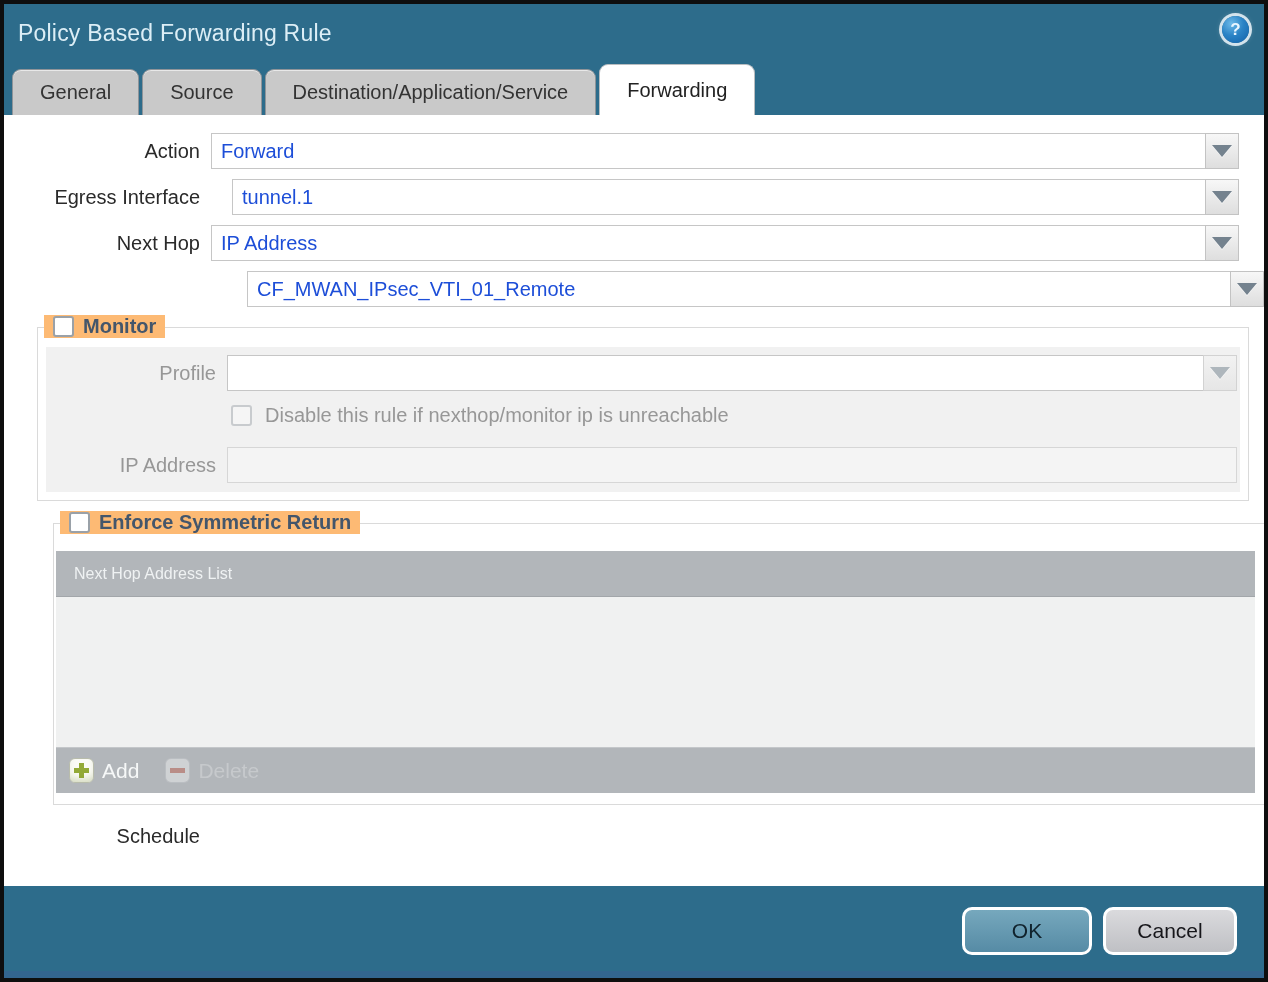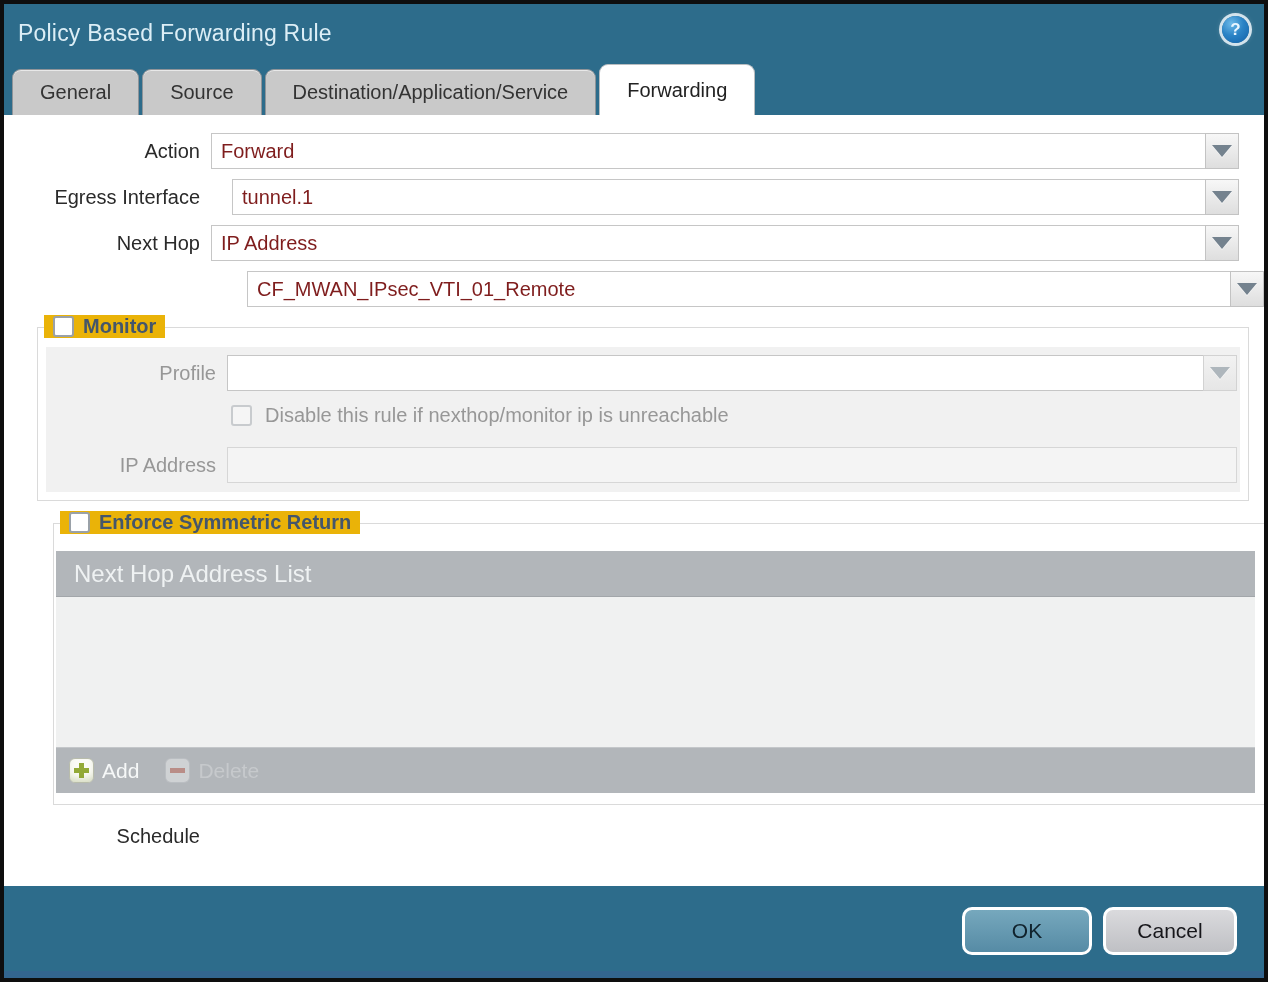--- a/index.html
+++ b/index.html
@@ -75,21 +75,21 @@
     width: 207px; text-align: right; padding-right: 11px;
     color: #2a2a2a; flex: none;
   }
   .combo { display: flex; height: 36px; }
   .combo .combo-input {
     background: #fff;
     border: 1px solid #c6c6c6;
     border-right: none;
     display: flex; align-items: center;
     padding-left: 9px;
-    color: #7f1d1d;
+    color: #1d4ed8;
   }
   .drop-btn {
     width: 34px; height: 36px; flex: none;
     background: linear-gradient(#f7f7f7, #dedede);
     border: 1px solid #c3c3c3;
     display: flex; align-items: center; justify-content: center;
     cursor: pointer;
   }
   .drop-arrow {
     width: 0; height: 0;
@@ -102,21 +102,21 @@
   .drop-btn.disabled .drop-arrow { border-top-color: #aeb6bc; }
 
   
   .group {
     position: absolute;
     border: 1px solid #dadada;
     background: #fff;
   }
   .legend {
     position: absolute; top: -13px; left: 6px;
-    background: #eab308; padding: 0 9px;
+    background: #fdba74; padding: 0 9px;
     display: flex; align-items: center; gap: 9px;
     z-index: 2;
   }
   .legend .group-title {
     font-weight: bold; font-size: 20px; color: #44566b;
   }
   .checkbox {
     width: 21px; height: 21px; flex: none;
     background: #fff;
     border: 2px solid #9aa1a8;
@@ -140,21 +140,21 @@
     background: #f4eedb;
     border: 1px solid #d9d3bf;
     border-right: none;
     height: 36px;
   }
 
   
   .nh-table { position: absolute; left: 2px; width: 1199px; top: 27px; }
   .nh-header {
     height: 46px; background: #b2b6ba;
-    color: #eff2f3; font-size: 24px;
+    color: #eff2f3; font-size: 16px;
     display: flex; align-items: center; padding-left: 18px;
     border-bottom: 1px solid #a2a6aa;
   }
   .nh-body { height: 150px; background: #f0f1f1; }
   .nh-toolbar {
     height: 46px; background: #b2b6ba;
     display: flex; align-items: center; gap: 26px;
     padding-left: 13px;
     border-top: 1px solid #c4c7ca;
   }

